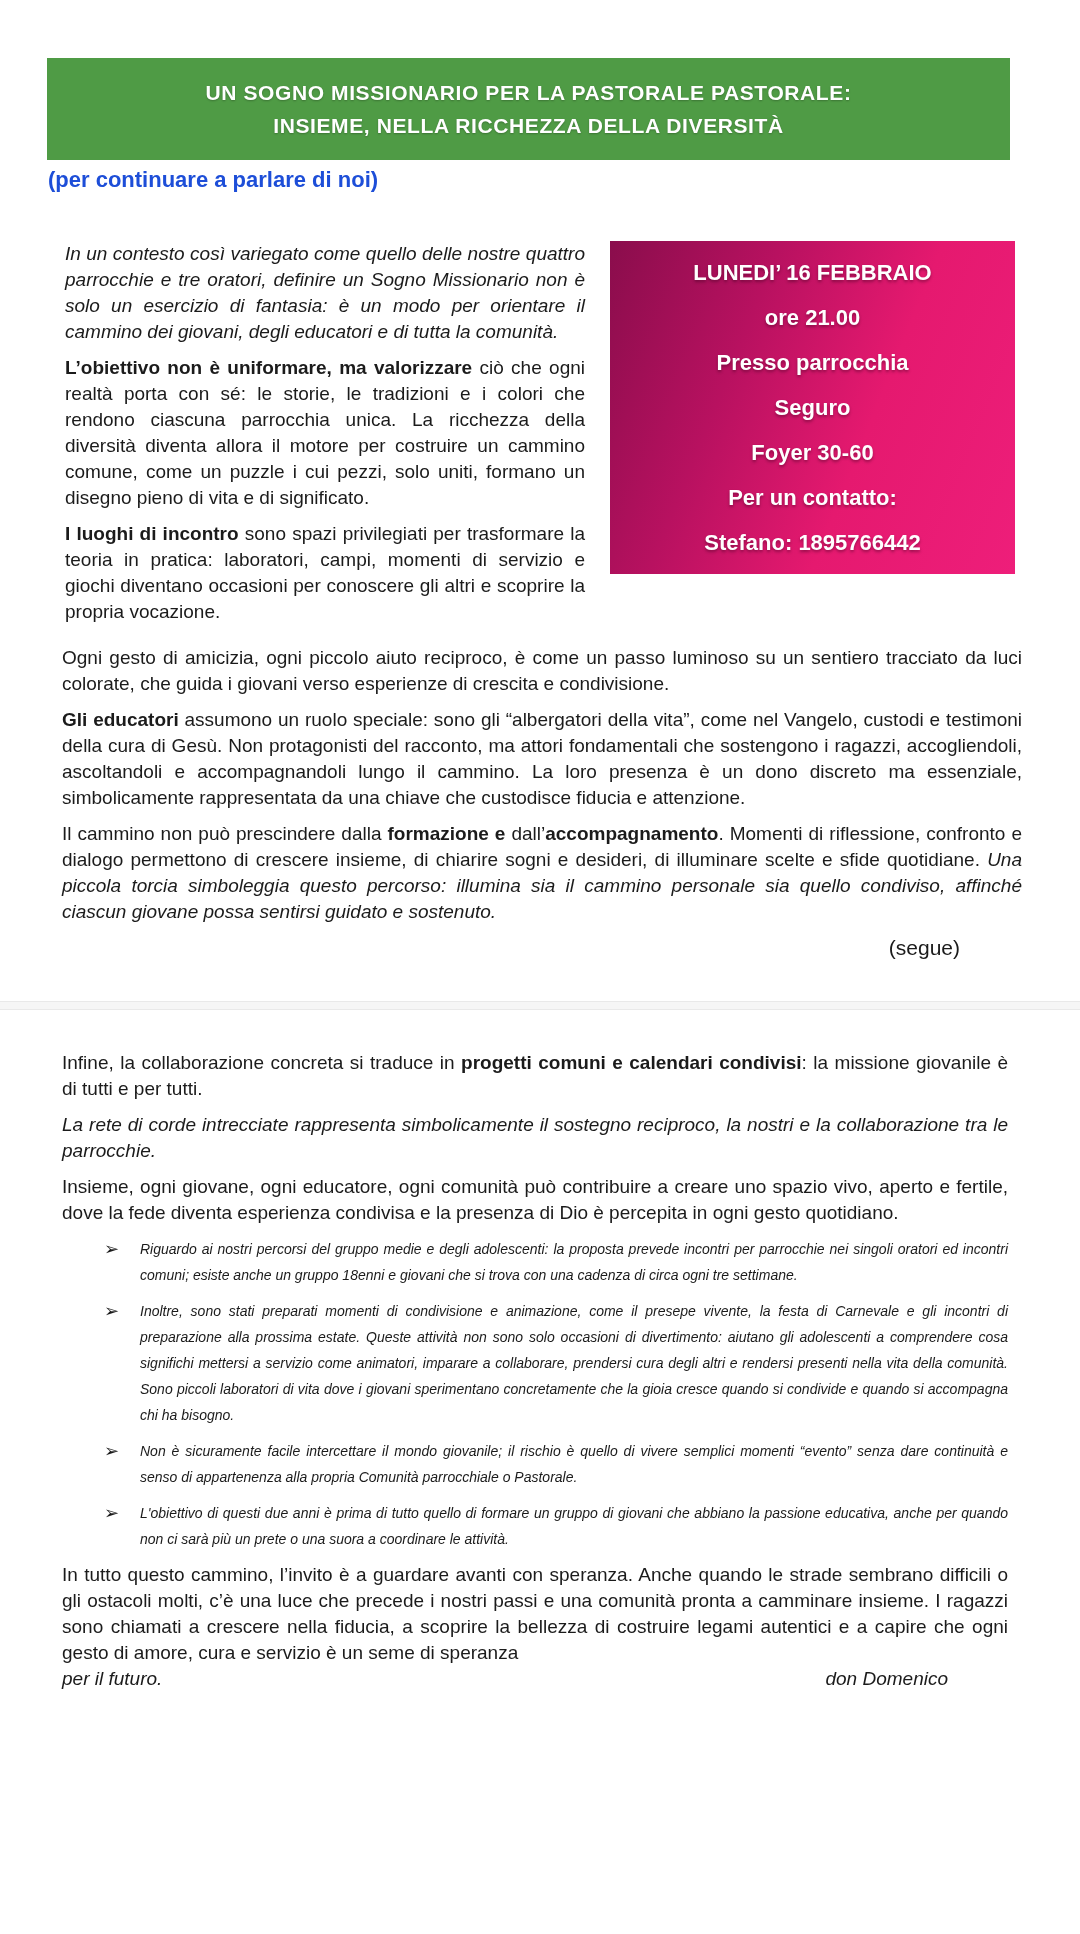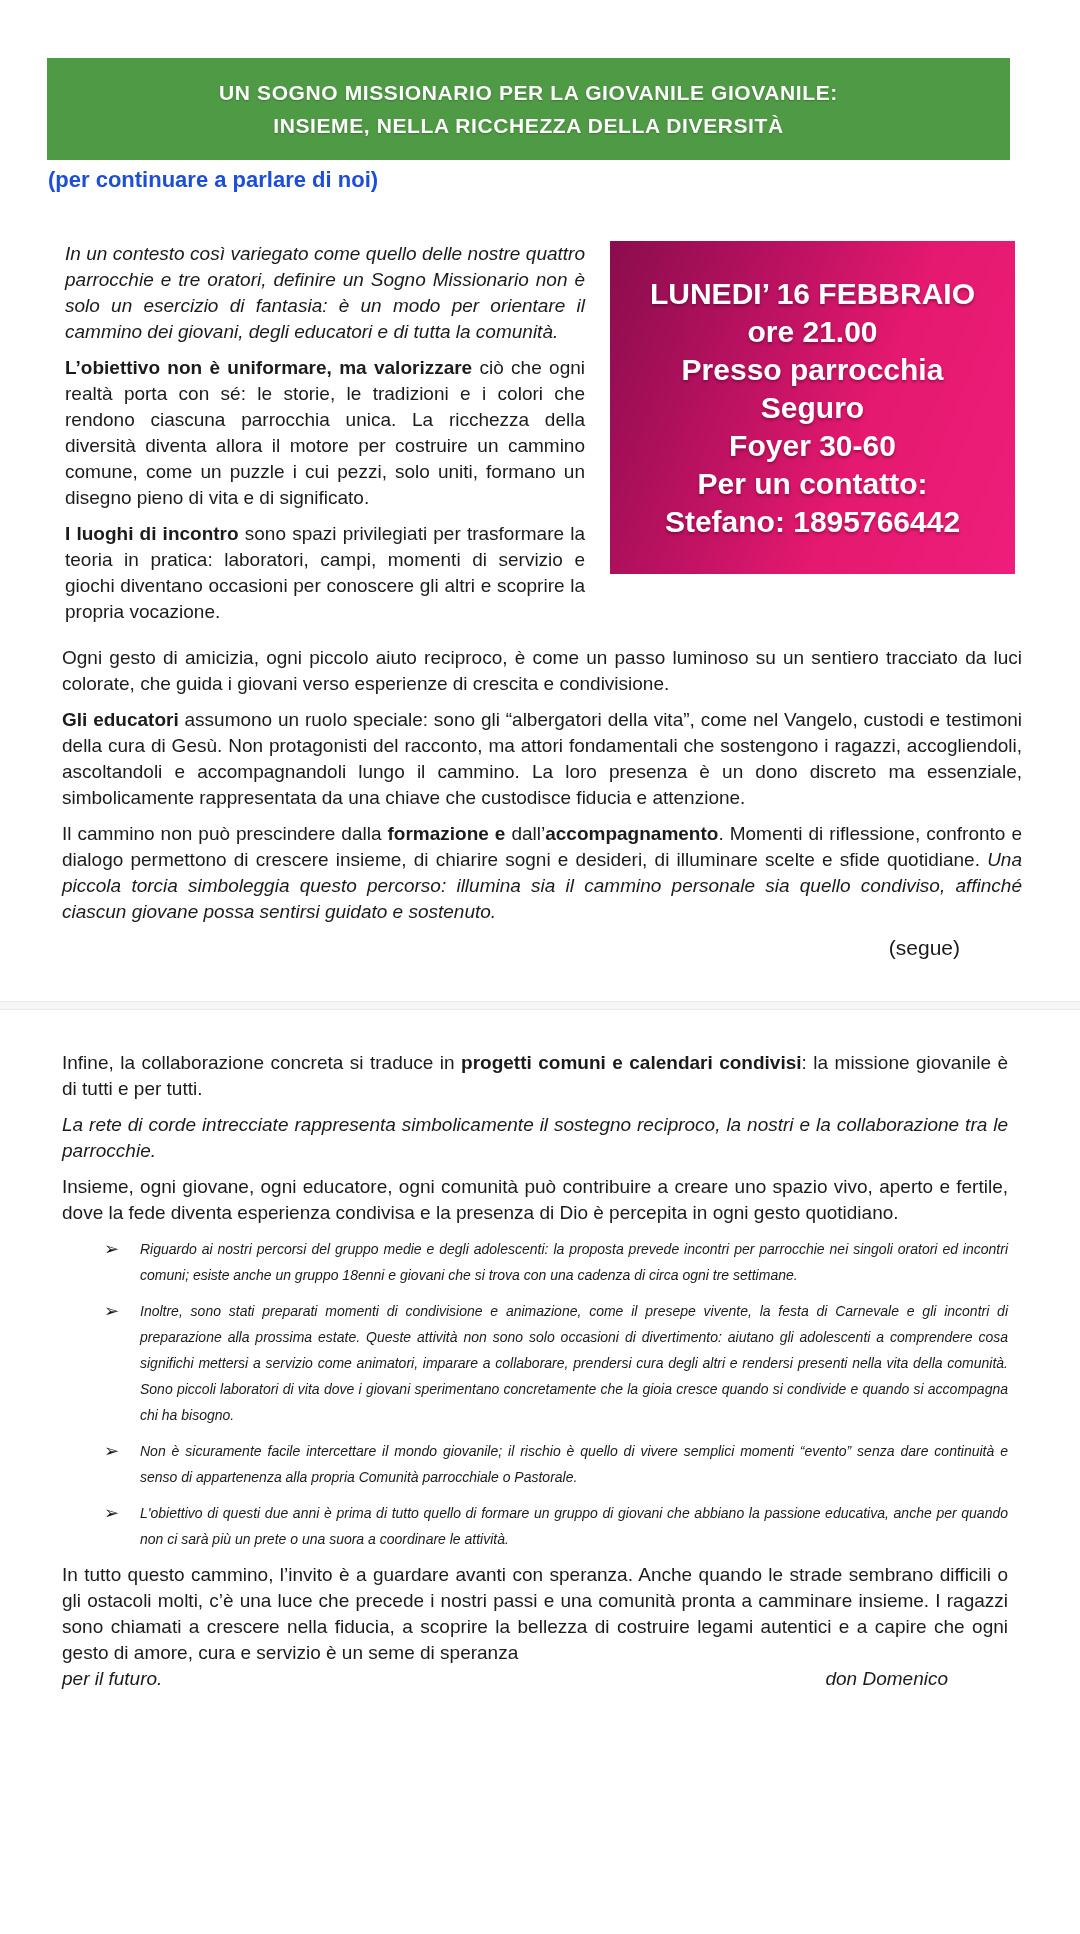--- a/index.html
+++ b/index.html
@@ -22,23 +22,23 @@
 
   .intro { margin: 48px 65px 0 65px; display: flex; justify-content: space-between; }
   .intro-text { width: 520px; }
 
   p.para { margin: 0 0 10px 0; font-size: 19px; line-height: 26px; text-align: justify; hyphens: auto; }
   .ital { font-style: italic; }
 
   .event-box {
     width: 405px; height: 333px; flex: none;
     background: linear-gradient(112deg, #8a0d4c 0%, #b81160 32%, #e5196f 62%, #ee1e7a 100%);
-    color: #ffffff; font-weight: bold; font-size: 30px;
+    color: #ffffff; font-weight: bold; font-size: 22px;
     display: flex; flex-direction: column; align-items: center; justify-content: center;
-    gap: 4px; text-align: center;
+    gap: 19px; text-align: center;
     text-shadow: 0 2px 3px rgba(60, 0, 30, 0.45);
   }
 
   .main { margin: 10px 58px 0 62px; }
   .segue { text-align: right; padding-right: 62px; font-size: 21px; line-height: 26px; margin-top: 8px; }
 
   .pagebreak {
     margin-top: 40px; height: 9px; width: 100%;
     background: #f6f6f6; border-top: 1px solid #e9e9e9; border-bottom: 1px solid #e9e9e9;
   }
@@ -51,21 +51,21 @@
   .bullet-text { font-style: italic; text-align: justify; font-size: 14px; line-height: 26px; hyphens: auto; }
 
   .sig-row { display: flex; justify-content: space-between; font-size: 19px; line-height: 26px; padding-right: 60px; font-style: italic; }
 </style>
 </head>
 <body>
 
 <div class="page">
 
   <div class="banner">
-    <div>UN SOGNO MISSIONARIO PER LA GIOVANILE GIOVANILE:</div>
+    <div>UN SOGNO MISSIONARIO PER LA PASTORALE PASTORALE:</div>
     <div>INSIEME, NELLA RICCHEZZA DELLA DIVERSITÀ</div>
   </div>
 
   <div class="subtitle">(per continuare a parlare di noi)</div>
 
   <div class="intro">
     <div class="intro-text">
       <p class="para ital">In un contesto così variegato come quello delle nostre quattro parrocchie e tre oratori, definire un Sogno Missionario non è solo un esercizio di fantasia: è un modo per orientare il cammino dei giovani, degli educatori e di tutta la comunità.</p>
       <p class="para"><b>L’obiettivo non è uniformare, ma valorizzare</b><span> ciò che ogni realtà porta con sé: le storie, le tradizioni e i colori che rendono ciascuna parrocchia unica. La ricchezza della diversità diventa allora il motore per costruire un cammino comune, come un puzzle i cui pezzi, solo uniti, formano un disegno pieno di vita e di significato.</span></p>
       <p class="para"><b>I luoghi di incontro</b><span> sono spazi privilegiati per trasformare la teoria in pratica: laboratori, campi, momenti di servizio e giochi diventano occasioni per conoscere gli altri e scoprire la propria vocazione.</span></p>

